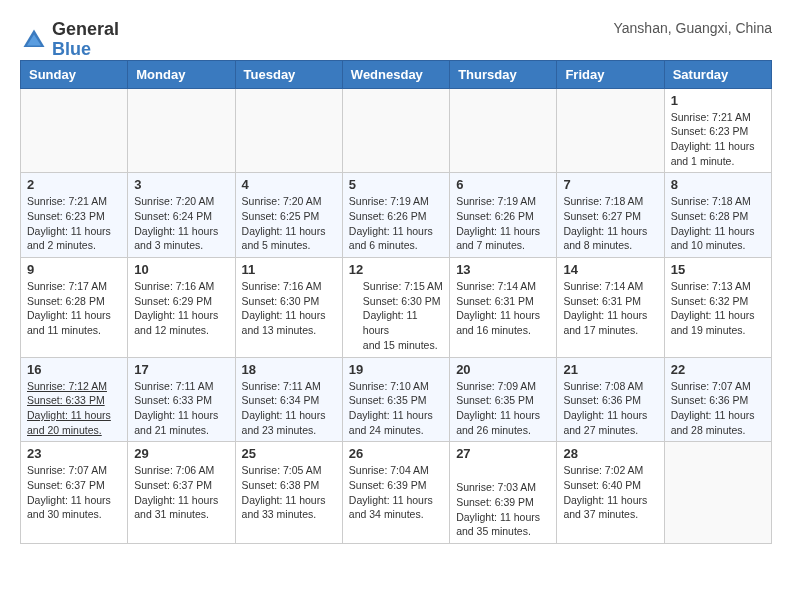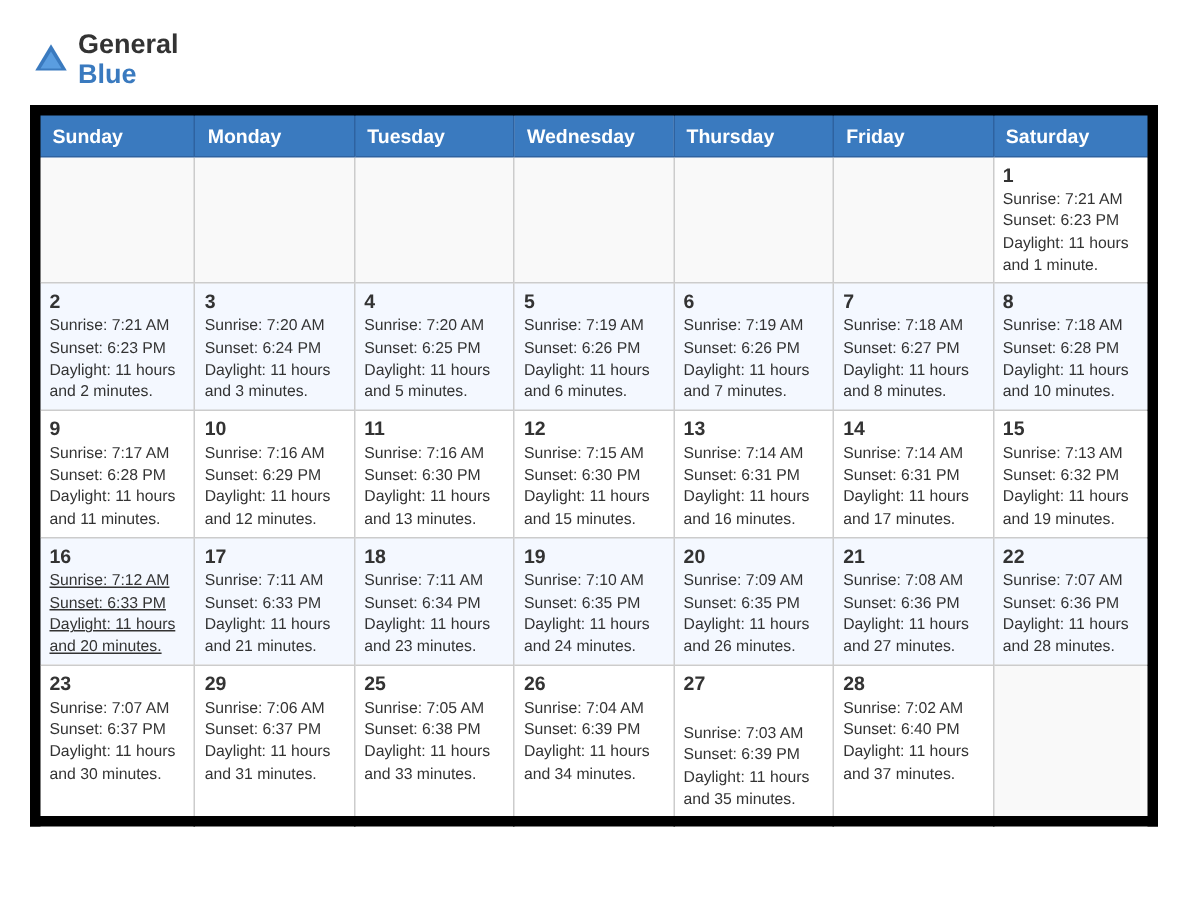--- a/index.html
+++ b/index.html
@@ -7,21 +7,20 @@
       font-family: Arial, sans-serif;
       background: #fff;
       width: 792px;
       min-height: 612px;
       padding: 20px;
     }
     .header {
       display: flex;
       justify-content: space-between;
       align-items: flex-start;
-      margin-bottom: 10px;
     }
     .logo {
       display: flex;
       align-items: center;
       gap: 4px;
     }
     .logo-text {
       font-size: 18px;
       font-weight: bold;
       line-height: 1.1;
@@ -41,21 +40,21 @@
       color: #333;
       line-height: 1.1;
     }
     .subtitle {
       font-size: 14px;
       color: #555;
     }
     .calendar {
       width: 100%;
       border-collapse: collapse;
-      border: 7px solid #000000;
+      border: 1px solid #000000;
     }
     .calendar th {
       background-color: #3a7abf;
       color: #fff;
       text-align: left;
       padding: 6px 8px;
       font-size: 13px;
       font-weight: bold;
       border: 1px solid #2e62a0;
     }
@@ -94,20 +93,21 @@
     <svg class="logo-icon" viewBox="0 0 40 40">
       <polygon points="20,5 35,30 5,30" fill="#3a7abf"></polygon>
       <polygon points="20,12 30,28 10,28" fill="#5a9de0"></polygon>
     </svg>
     <div class="logo-text">
       <span class="logo-general">General</span><br>
       <span class="logo-blue">Blue</span>
     </div>
   </div>
   <div class="title-block">
+    <div class="subtitle">Yanshan, Guangxi, China</div>
   </div>
 </div>
 
 <table class="calendar">
   <thead>
     <tr>
     <th>Sunday</th>
         <th>Monday</th>
         <th>Tuesday</th>
         <th>Wednesday</th>
@@ -200,21 +200,21 @@
         </td>
         <td>
           <span class="day-num">11</span>
           <div class="day-info" style="white-space: pre-line;">Sunrise: 7:16 AM
 Sunset: 6:30 PM
 Daylight: 11 hours
 and 13 minutes.</div>
         </td>
         <td>
           <span class="day-num">12</span>
-          <div class="day-info" style="white-space: pre-line;">Sunrise: 7:15 AM
+          <div class="day-info" style="white-space: pre-line; margin-left: 14px;">Sunrise: 7:15 AM
 Sunset: 6:30 PM
 Daylight: 11 hours
 and 15 minutes.</div>
         </td>
         <td>
           <span class="day-num">13</span>
           <div class="day-info" style="white-space: pre-line;">Sunrise: 7:14 AM
 Sunset: 6:31 PM
 Daylight: 11 hours
 and 16 minutes.</div>

